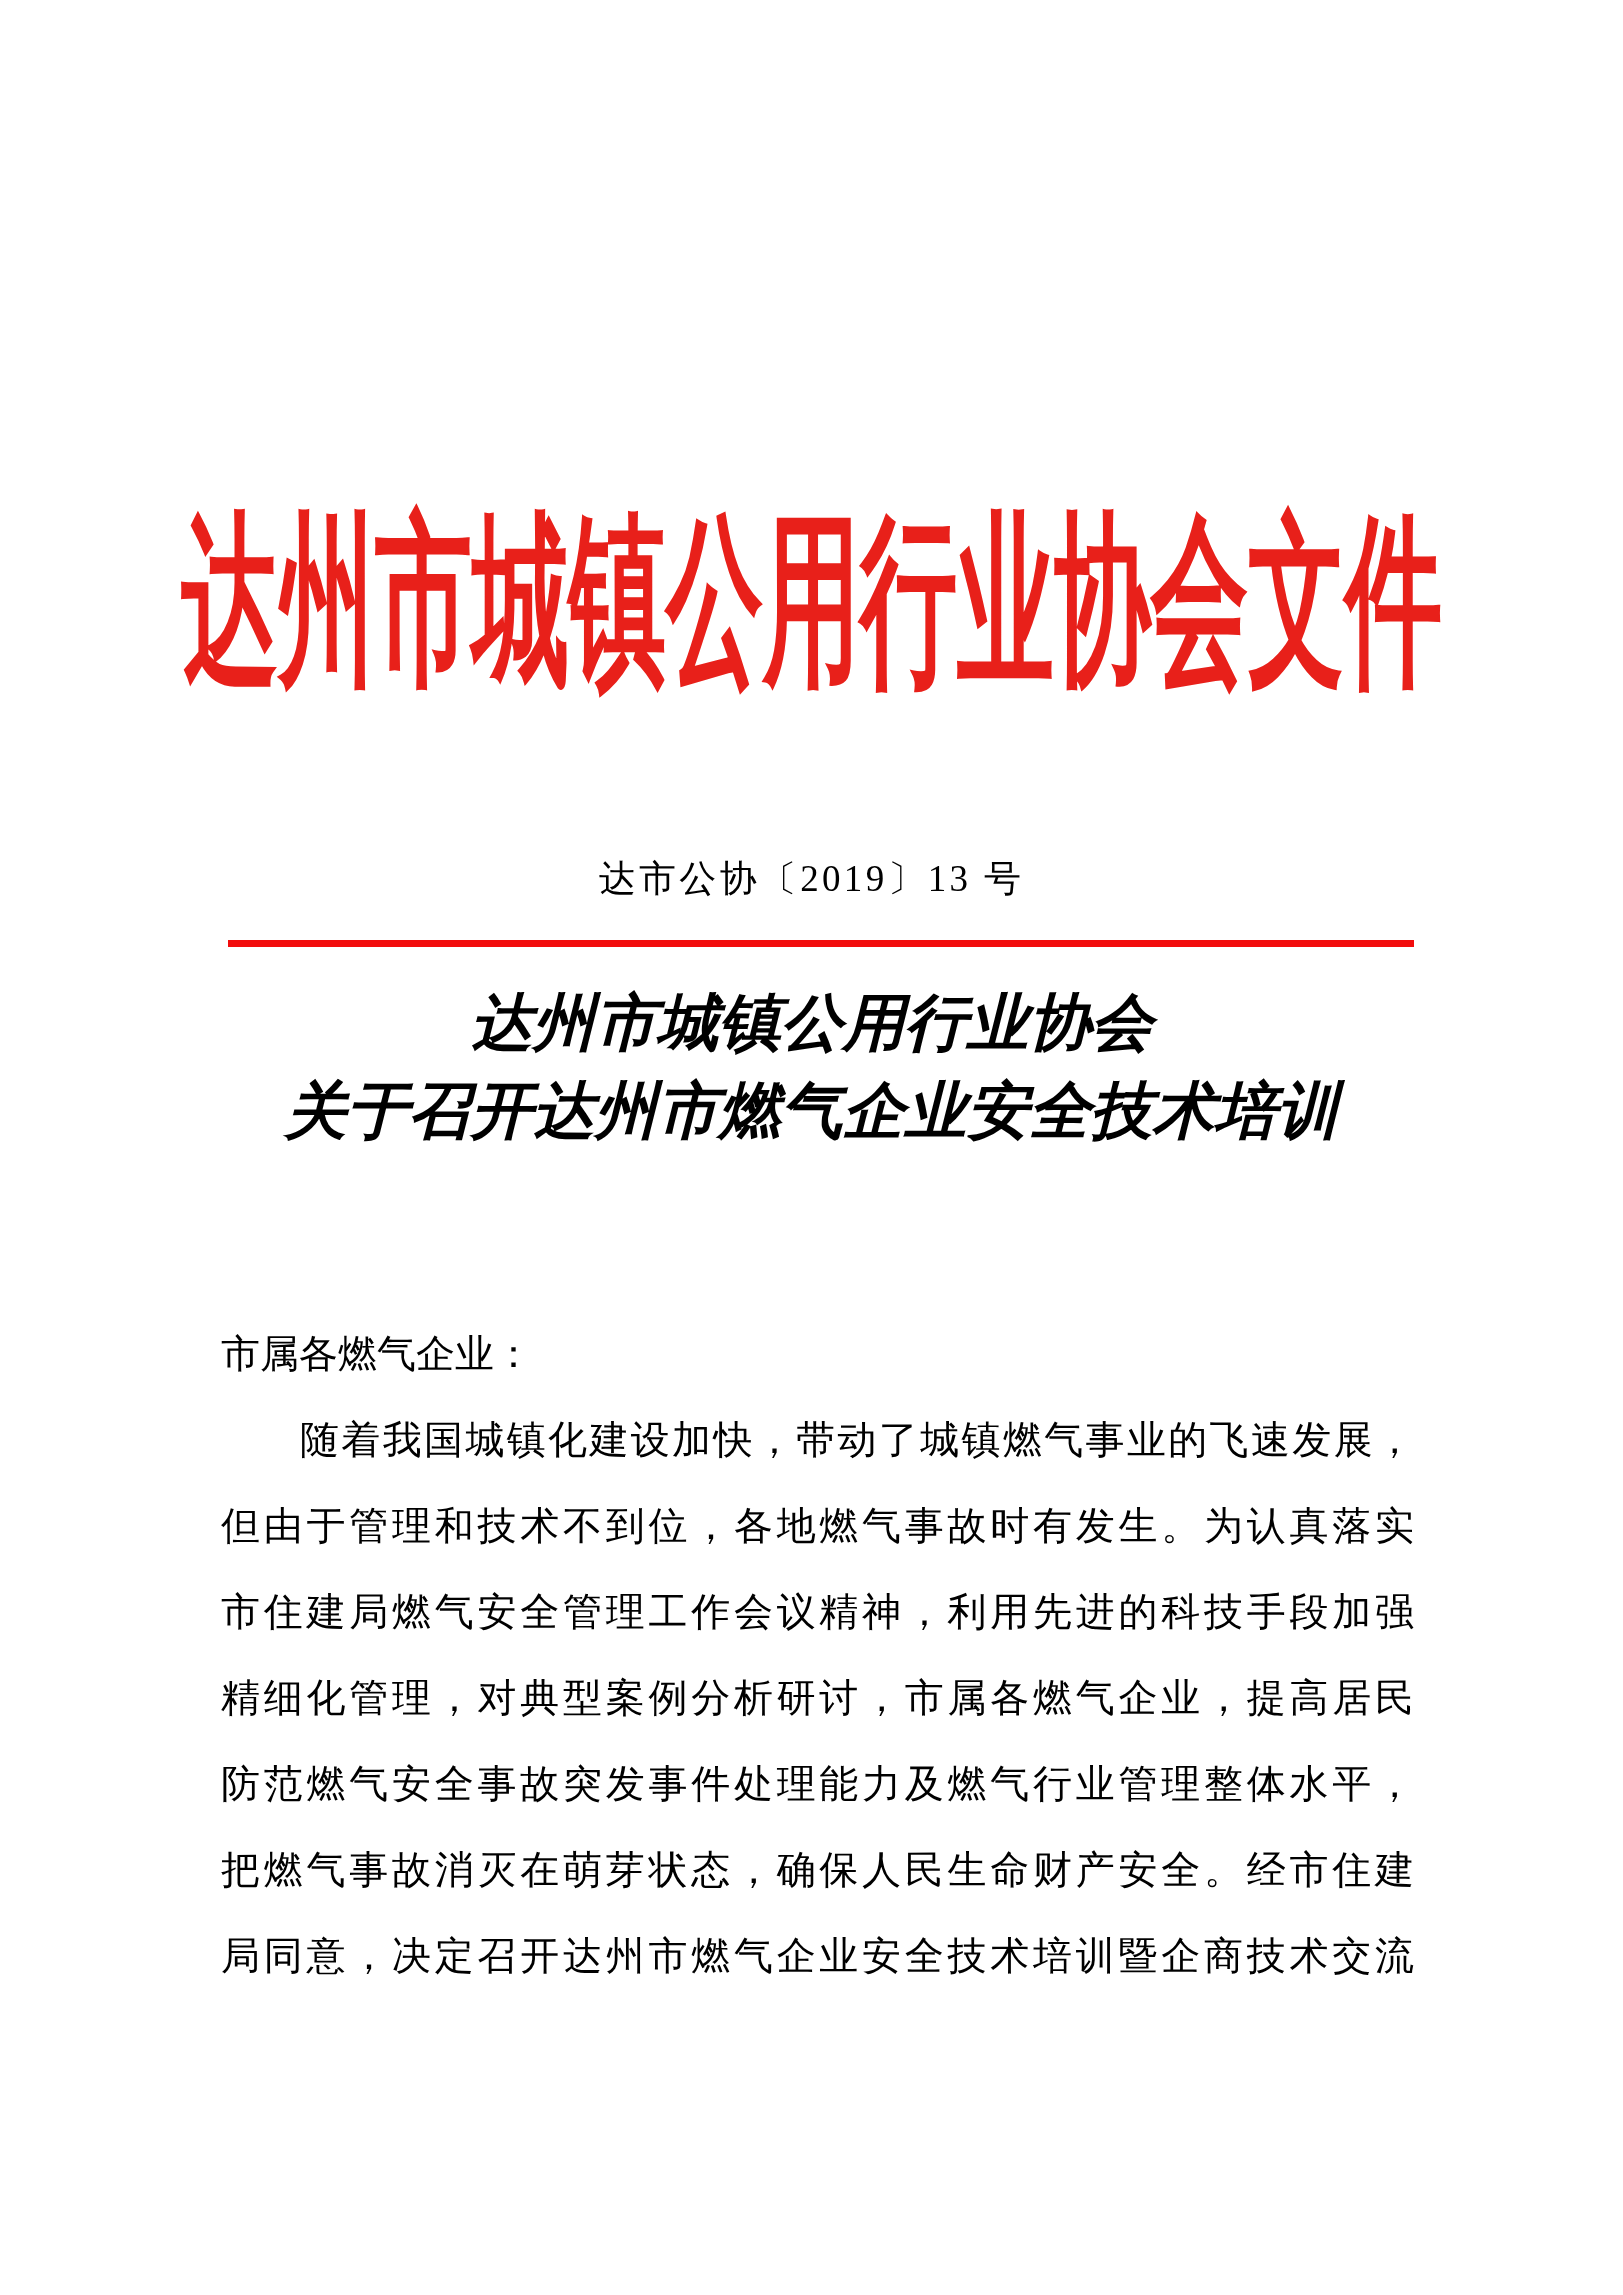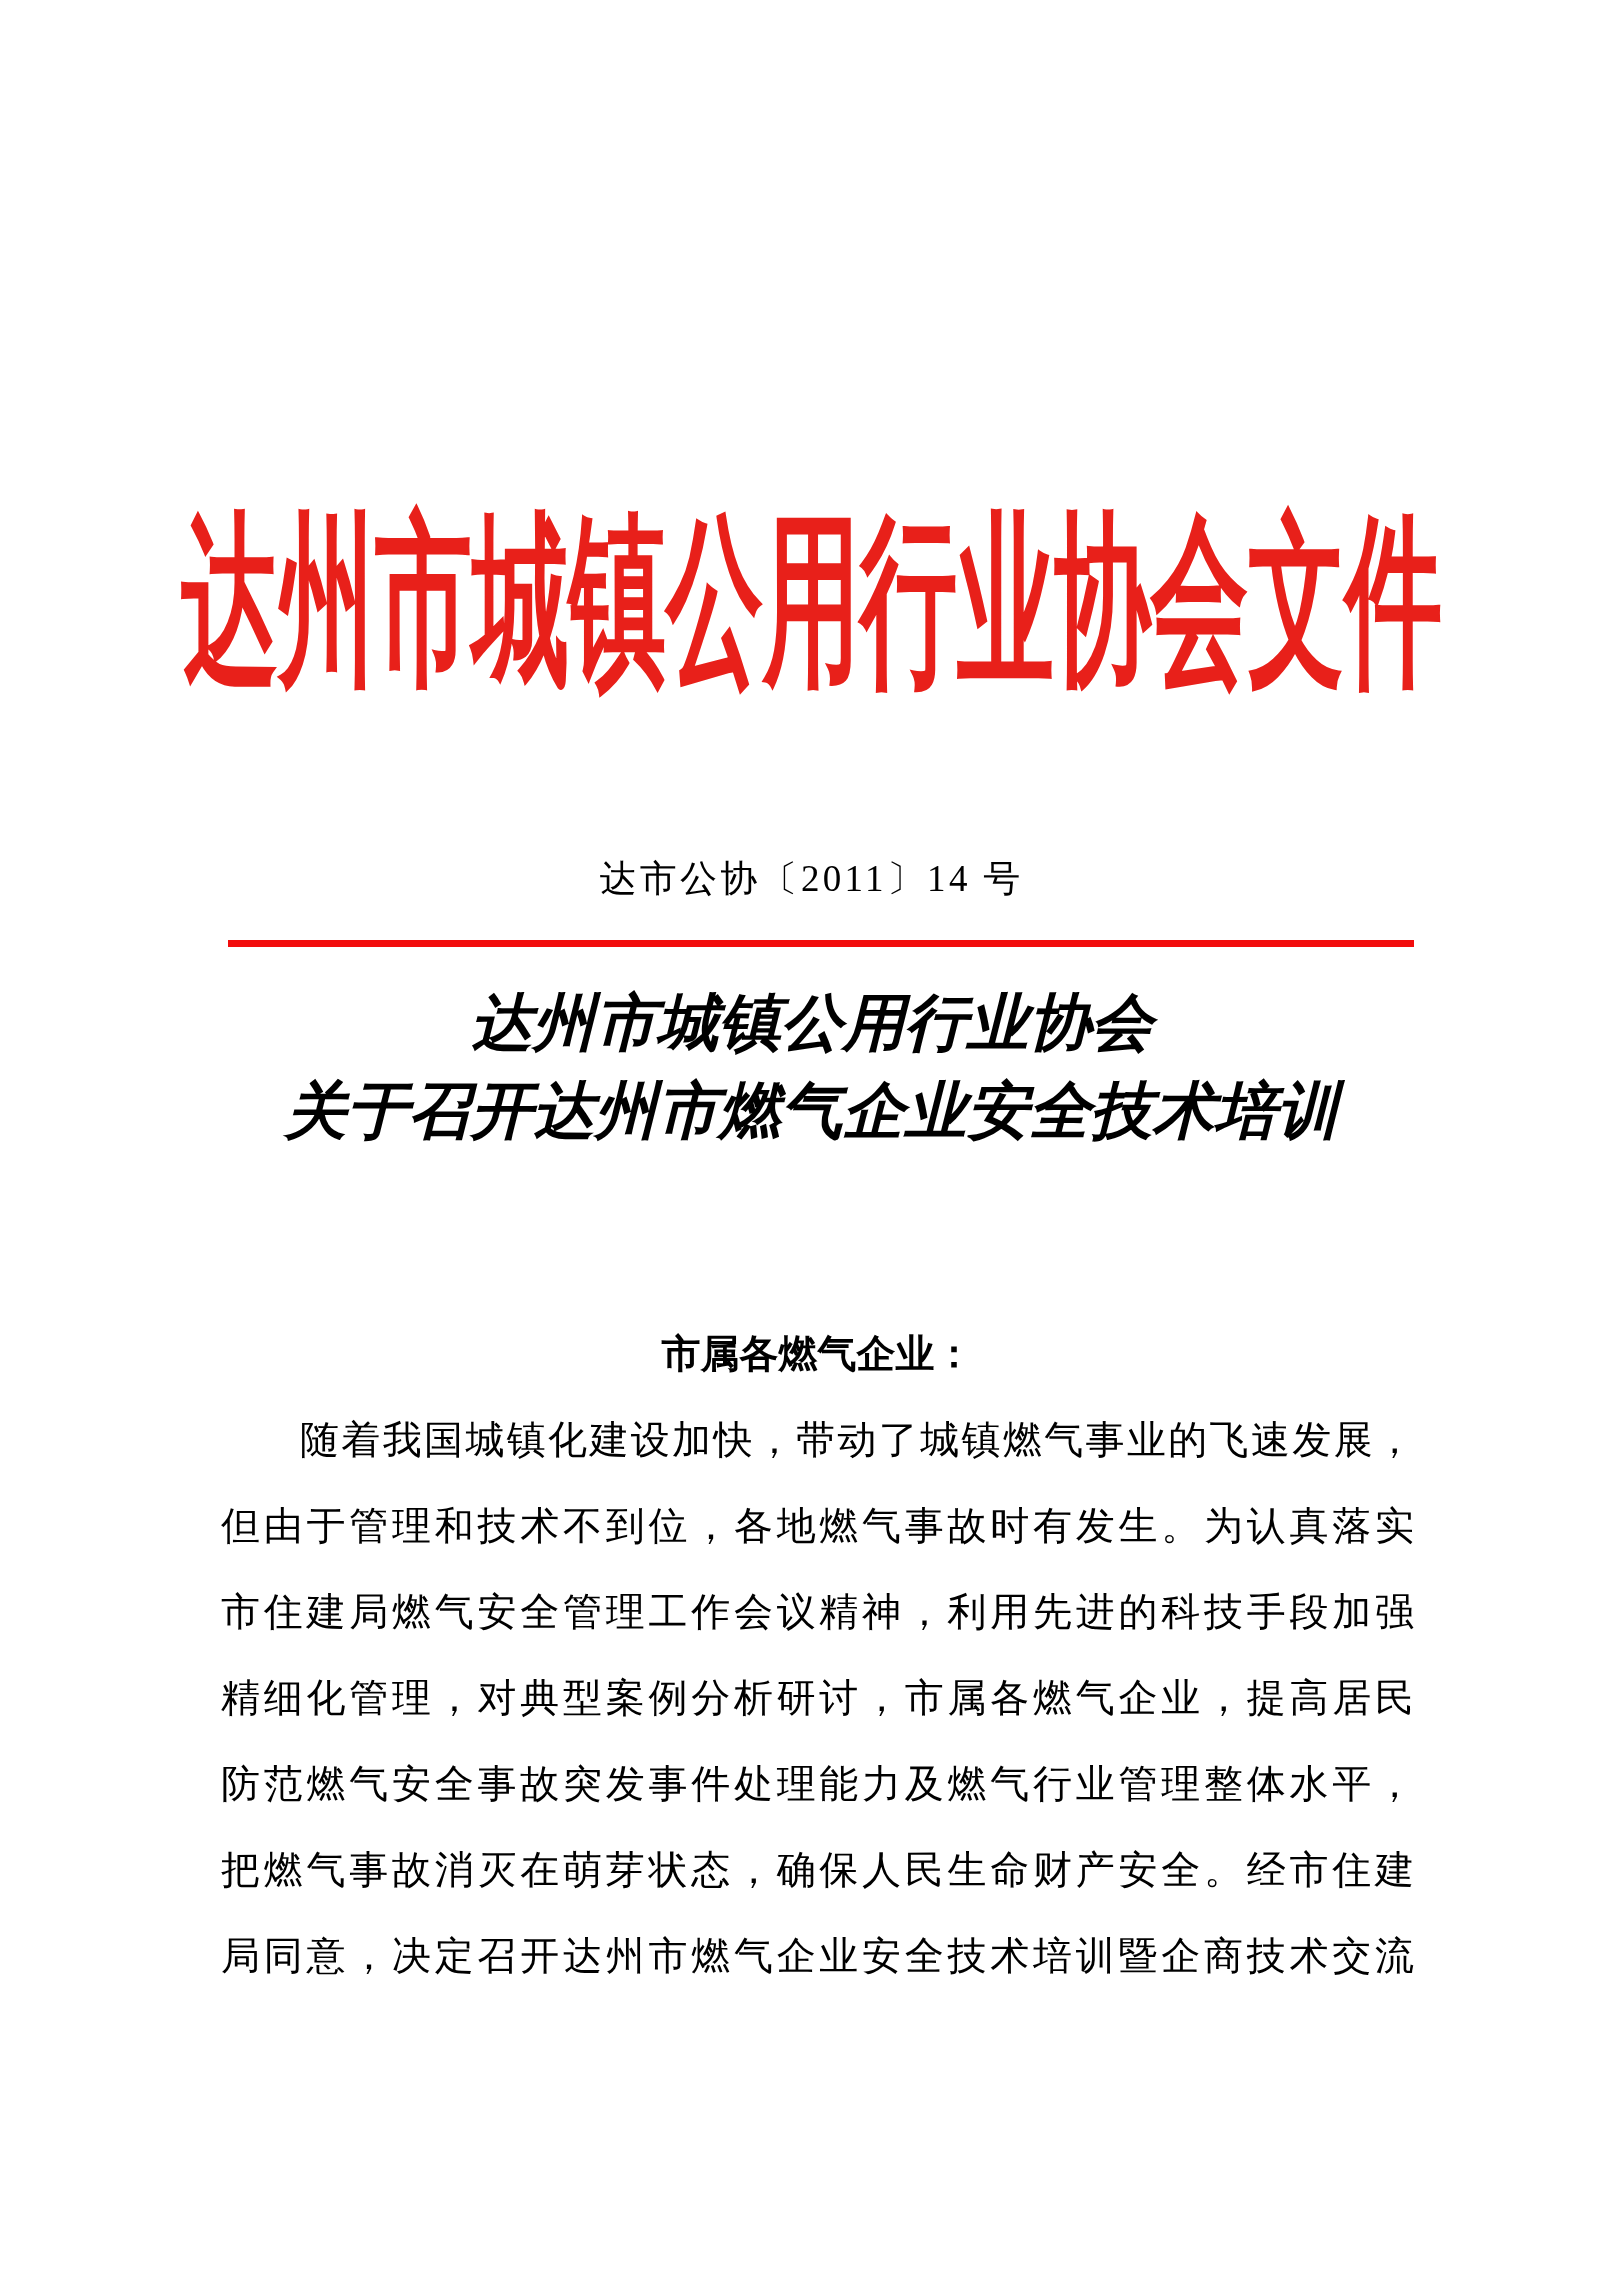--- a/index.html
+++ b/index.html
@@ -78,42 +78,41 @@
   
   .body-block {
     position: absolute;
     top: 1311px;
     left: 221px;
     width: 1193px;
     font-size: 39px;
     line-height: 86px;
   }
   .salutation {
-    text-align: center;
-    font-weight: bold;
+    text-align: left;
   }
   .para-line {
     text-align: justify;
     text-align-last: justify;
     text-justify: inter-character;
   }
   .para-line.first {
     text-indent: 79px;
   }
 </style>
 </head>
 <body>
 
 <div class="page">
 
   <div class="banner">
     <span class="banner-text" style="color: rgb(232, 32, 26);">达州市城镇公用行业协会文件</span>
   </div>
 
-  <div class="doc-number">达市公协〔2011〕14 号</div>
+  <div class="doc-number">达市公协〔2019〕13 号</div>
 
   <div class="red-rule" style="background-color: rgb(242, 13, 13);"></div>
 
   <div class="doc-title">
     <div class="title-line">达州市城镇公用行业协会</div>
     <div class="title-line">关于召开达州市燃气企业安全技术培训</div>
   </div>
 
   <div class="body-block">
     <div class="salutation">市属各燃气企业：</div>

